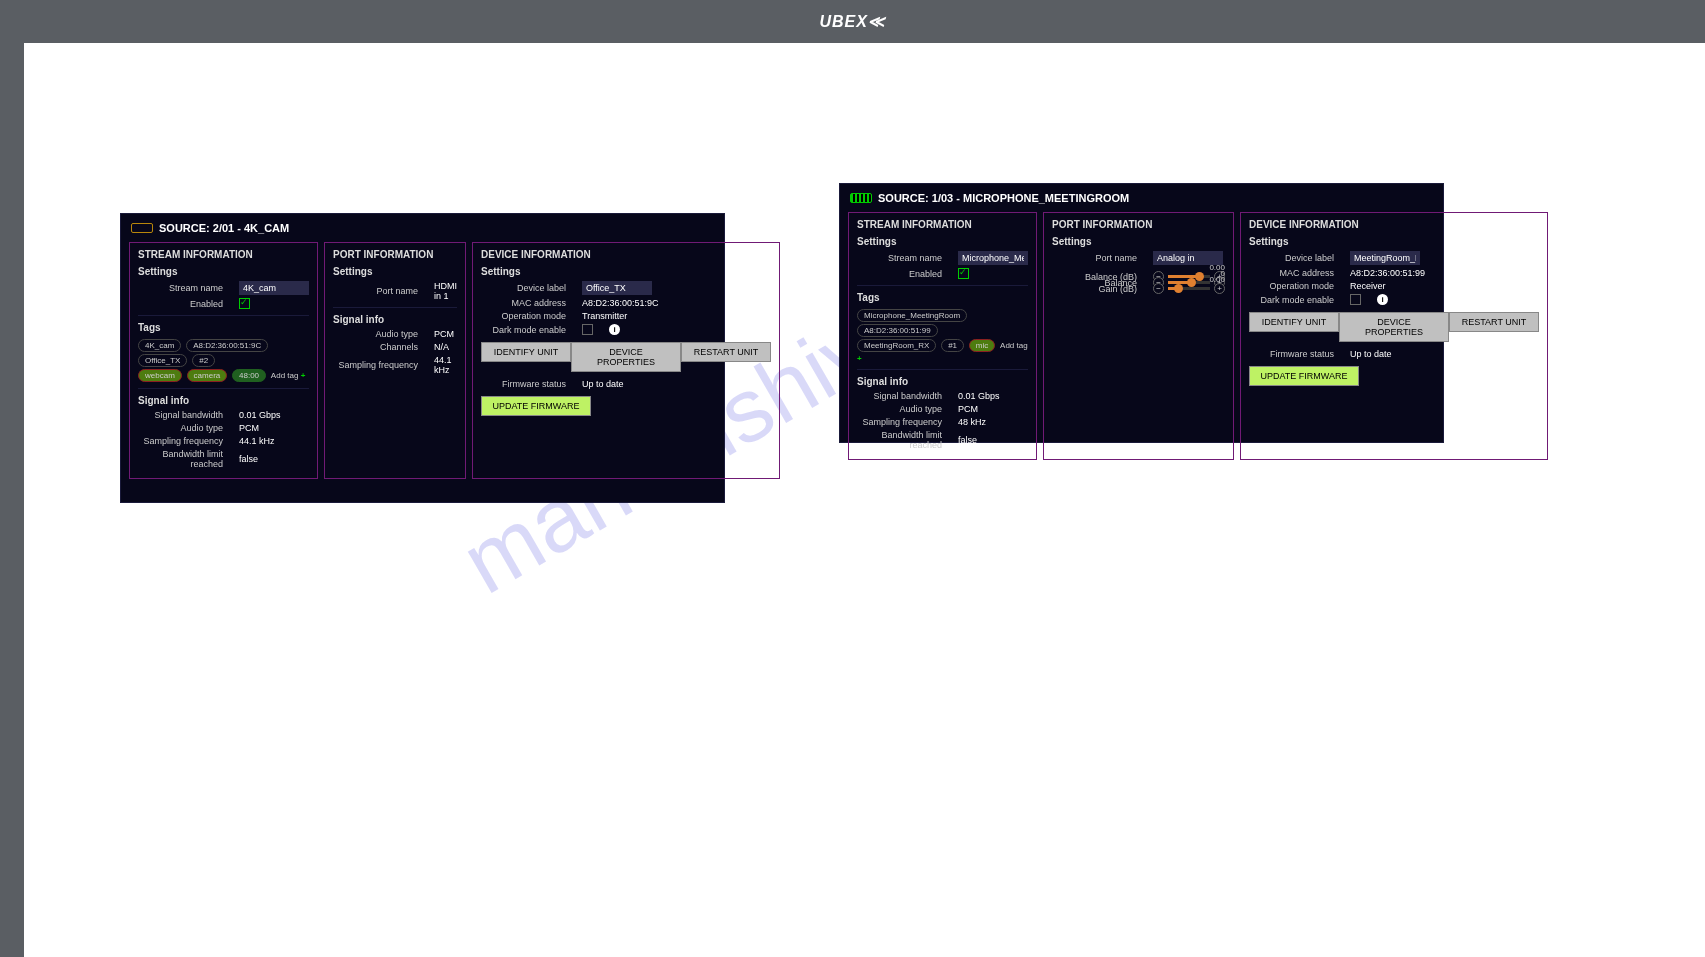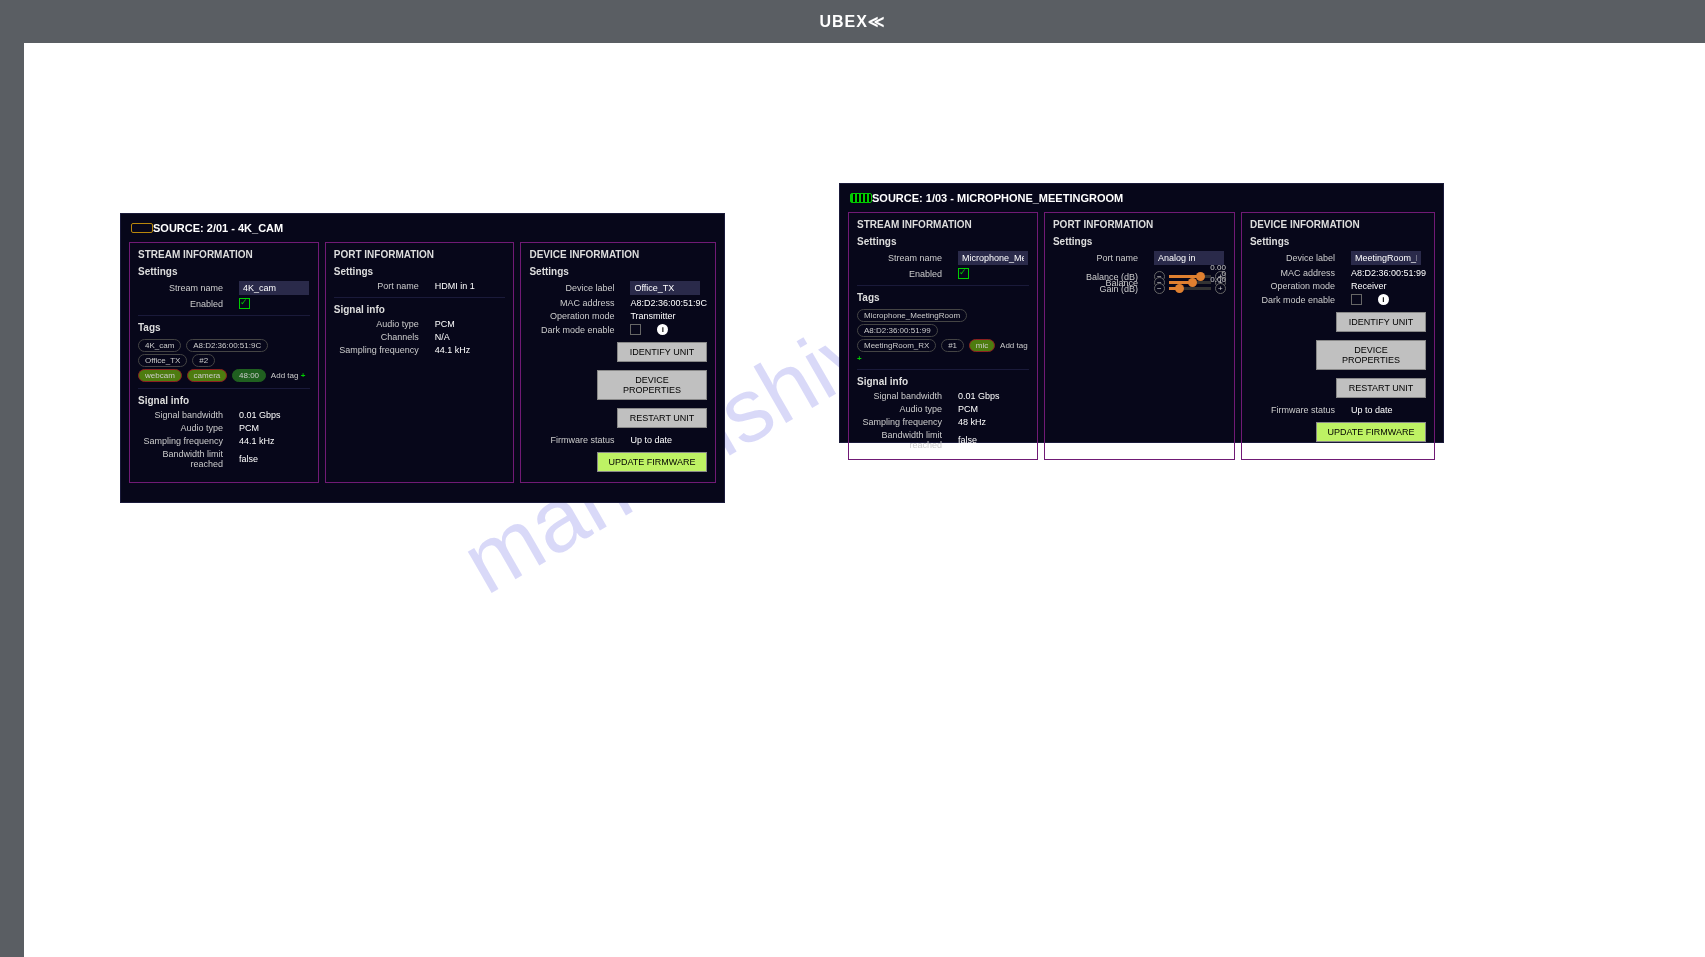--- a/index.html
+++ b/index.html
@@ -1,23 +1,23 @@
 <!DOCTYPE html>
 <html><head>
 <meta charset="utf-8">
 <style>
 *{box-sizing:border-box;margin:0;padding:0;font-family:Arial,sans-serif}
 body{background:#5a5e63;width:1705px;height:957px;overflow:hidden}
 .topbar{height:43px;background:#5a5e63;display:flex;align-items:center;justify-content:center}
-.logo{color:#fff;font-weight:bold;font-size:16px;letter-spacing:1px}
+.logo{color:#fff;font-weight:bold;font-style:italic;font-size:16px;letter-spacing:1px}
 .page{background:#fff;position:absolute;left:24px;top:43px;right:0;bottom:0}
 .panel{position:absolute;background:#07071a;border:1px solid #1a1a3a;font-size:10px;color:#fff}
 .panel1{left:96px;top:170px;width:605px;height:290px}
 .panel2{left:815px;top:140px;width:605px;height:260px}
-.phead{padding:8px 10px;display:flex;align-items:center;font-size:11px;font-weight:bold}
+.phead{padding:8px 10px;display:flex;align-items:center;gap:6px;font-size:11px;font-weight:bold}
 .pheadicon{width:22px;height:10px;border:1px solid #b8860b;border-radius:2px}
 .pheadicon.green{border-color:#0c0;background:repeating-linear-gradient(90deg,#0c0 0 2px,#000 2px 4px)}
 .cols{display:flex;gap:6px;padding:0 8px 8px}
 .col{flex:1;border:1px solid #701a75;padding:6px 8px}
 .colh{font-size:10px;font-weight:bold;margin-bottom:6px;color:#ddd}
 .sect{font-size:10px;font-weight:bold;margin:4px 0;color:#ddd}
 .row{display:flex;align-items:center;margin:3px 0;gap:16px}
 .lbl{flex:0 0 85px;text-align:right;font-size:9px;color:#ccc}
 .val{font-size:9px;color:#fff}
 .inp{background:#2a2a4a;color:#fff;border:none;padding:2px 4px;font-size:9px;width:70px}
@@ -34,21 +34,21 @@
 .btn.upd{background:#bef264}
 .info{width:11px;height:11px;border-radius:50%;background:#fff;color:#000;font-size:8px;display:inline-flex;align-items:center;justify-content:center;font-weight:bold}
 .slider{display:flex;align-items:center;gap:4px}
 .sbtnm,.sbtnp{width:11px;height:11px;border-radius:50%;border:1px solid #666;display:inline-flex;align-items:center;justify-content:center;font-size:8px;cursor:pointer;background:#07071a;color:#ccc}
 .strack{width:42px;height:3px;background:#333;position:relative}
 .sfill{position:absolute;left:0;top:0;height:3px;background:#e08030}
 .sthumb{position:absolute;top:-3px;width:9px;height:9px;border-radius:50%;background:#e08030}
 .sval{font-size:8px;color:#ccc;text-align:right;width:42px;margin-left:auto}
 .hr{border:none;border-top:1px solid #1a1a3a;margin:6px 0}
 .watermark{position:absolute;left:400px;top:300px;font-size:90px;color:#7a7ae8;opacity:.28;transform:rotate(-30deg);pointer-events:none;font-weight:400}
-.btncol{display:flex;flex-direction:column;align-items:flex-end}
+.btncol{display:flex;flex-direction:row;align-items:flex-start}
 .sliderow{display:flex;flex-direction:column;margin:2px 0}
 </style>
 </head>
 <body>
 
 <div class="topbar">
   <span class="logo"><span>UBEX</span>≪</span>
 </div>
 
 <div class="page">

